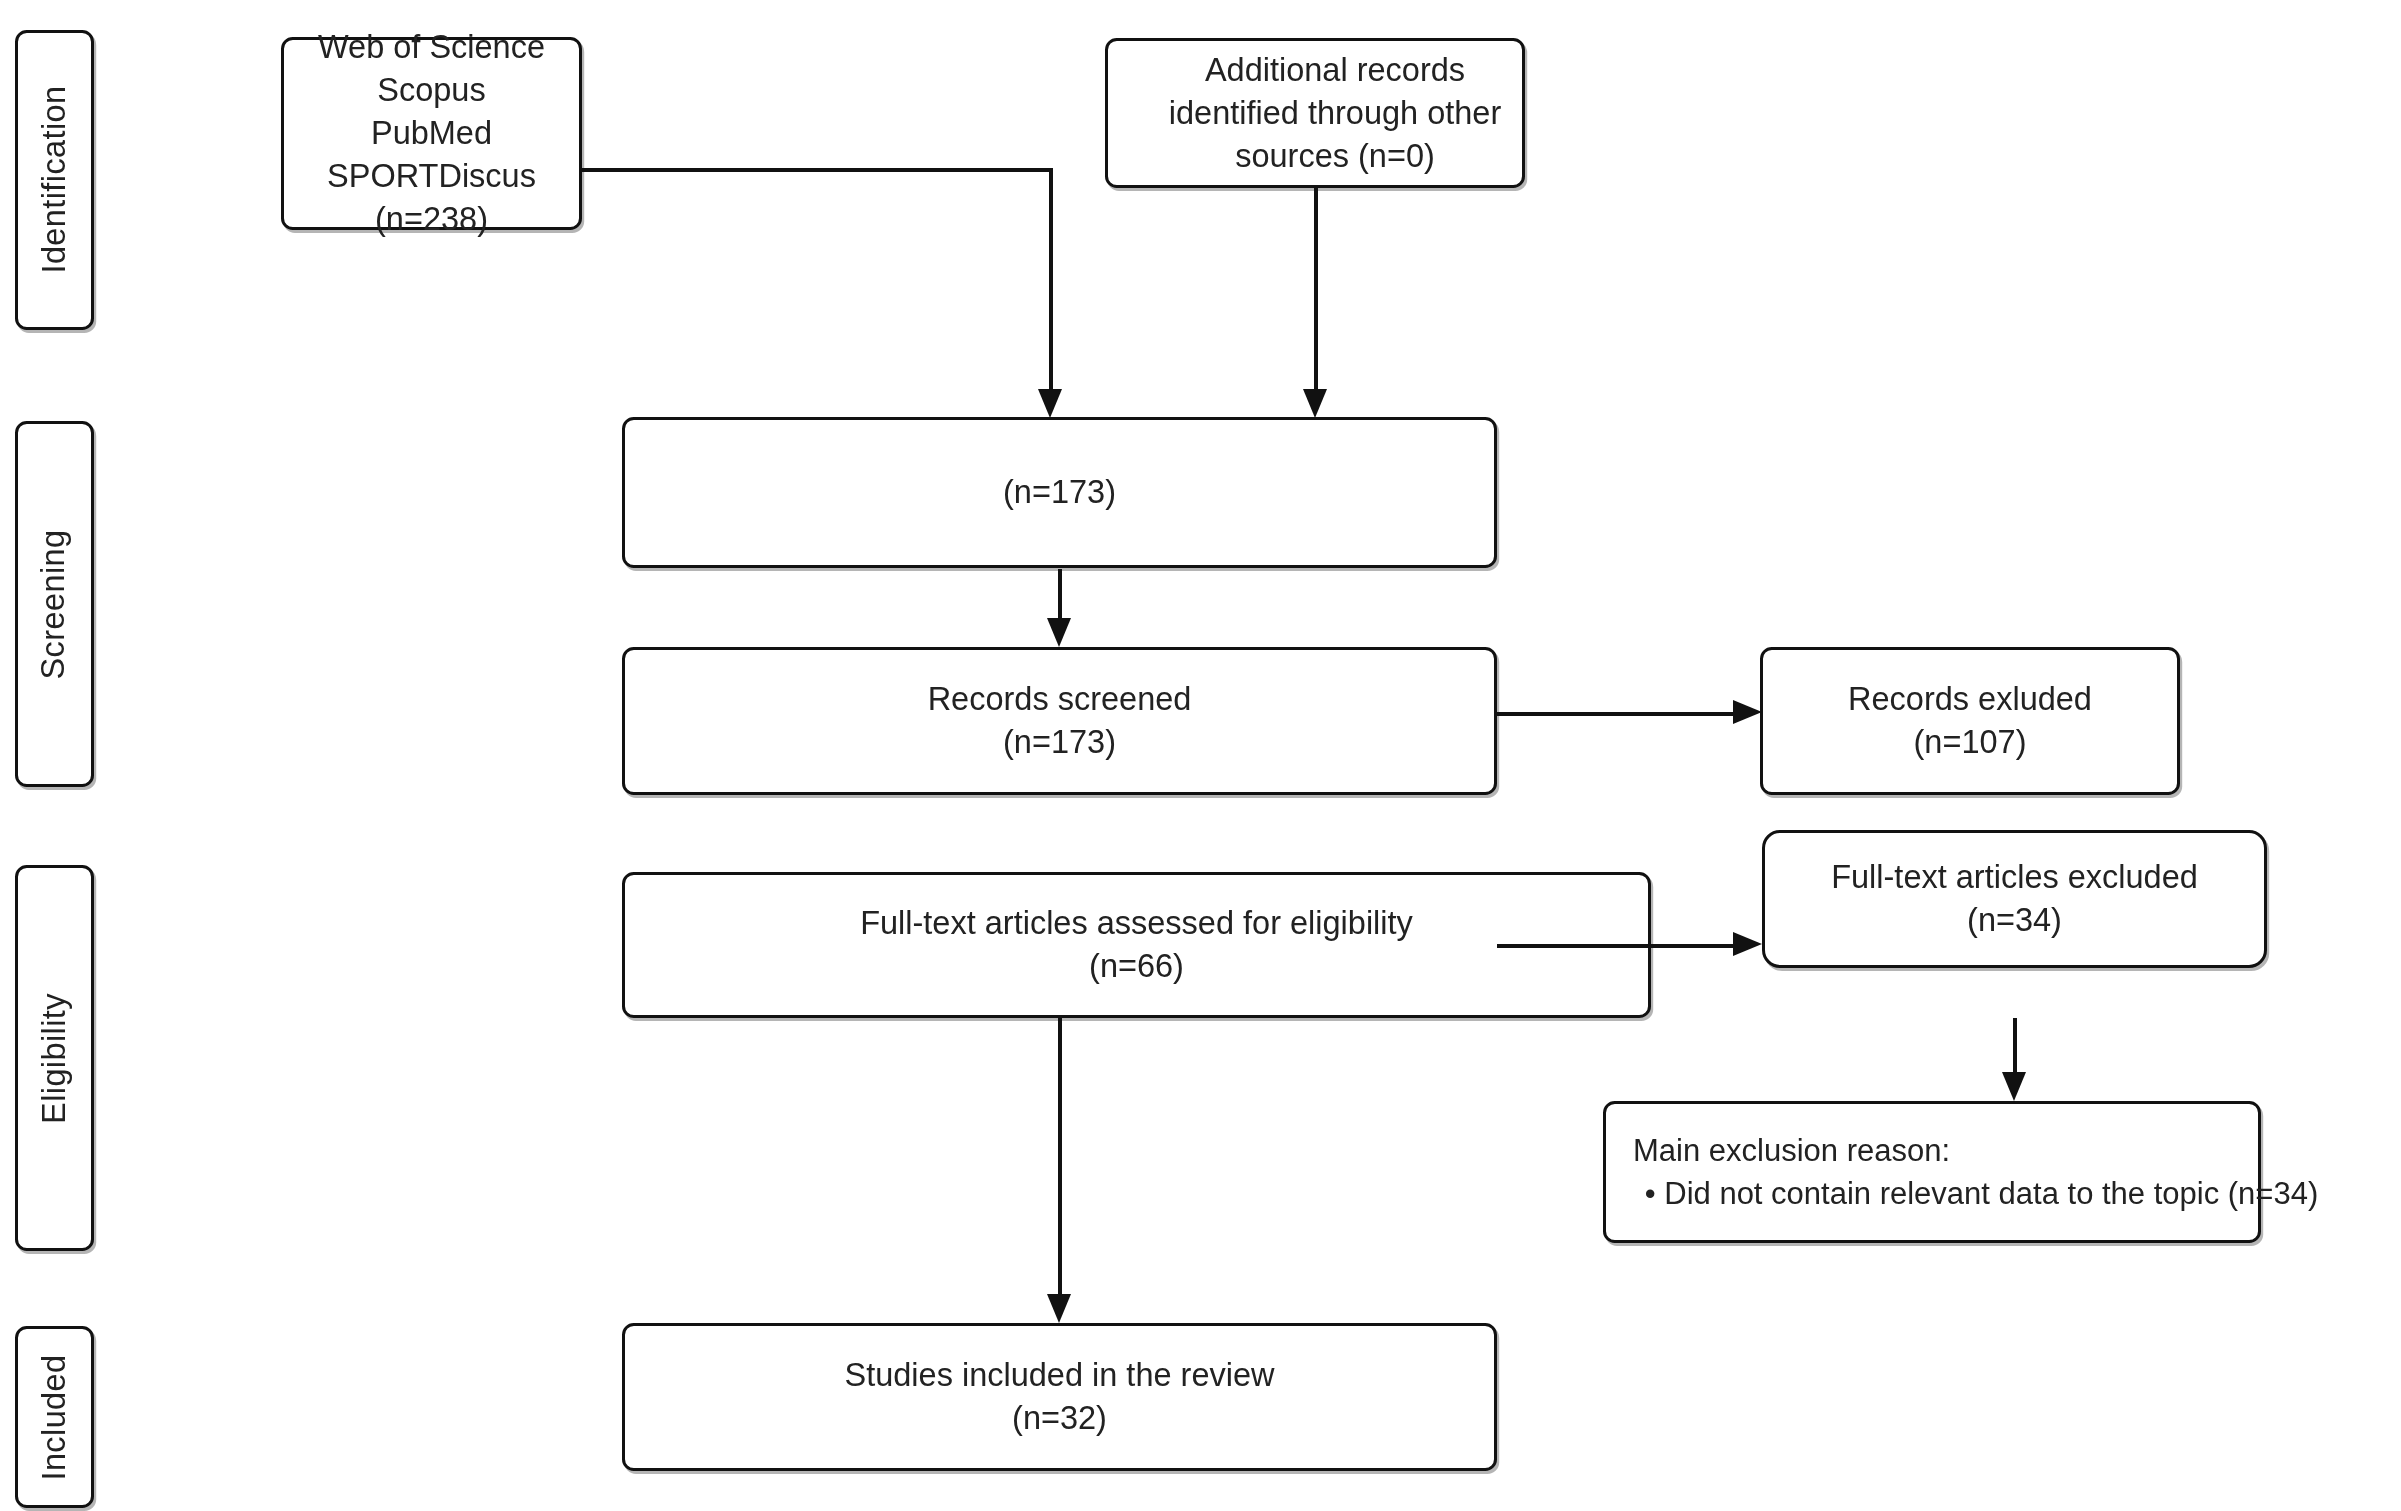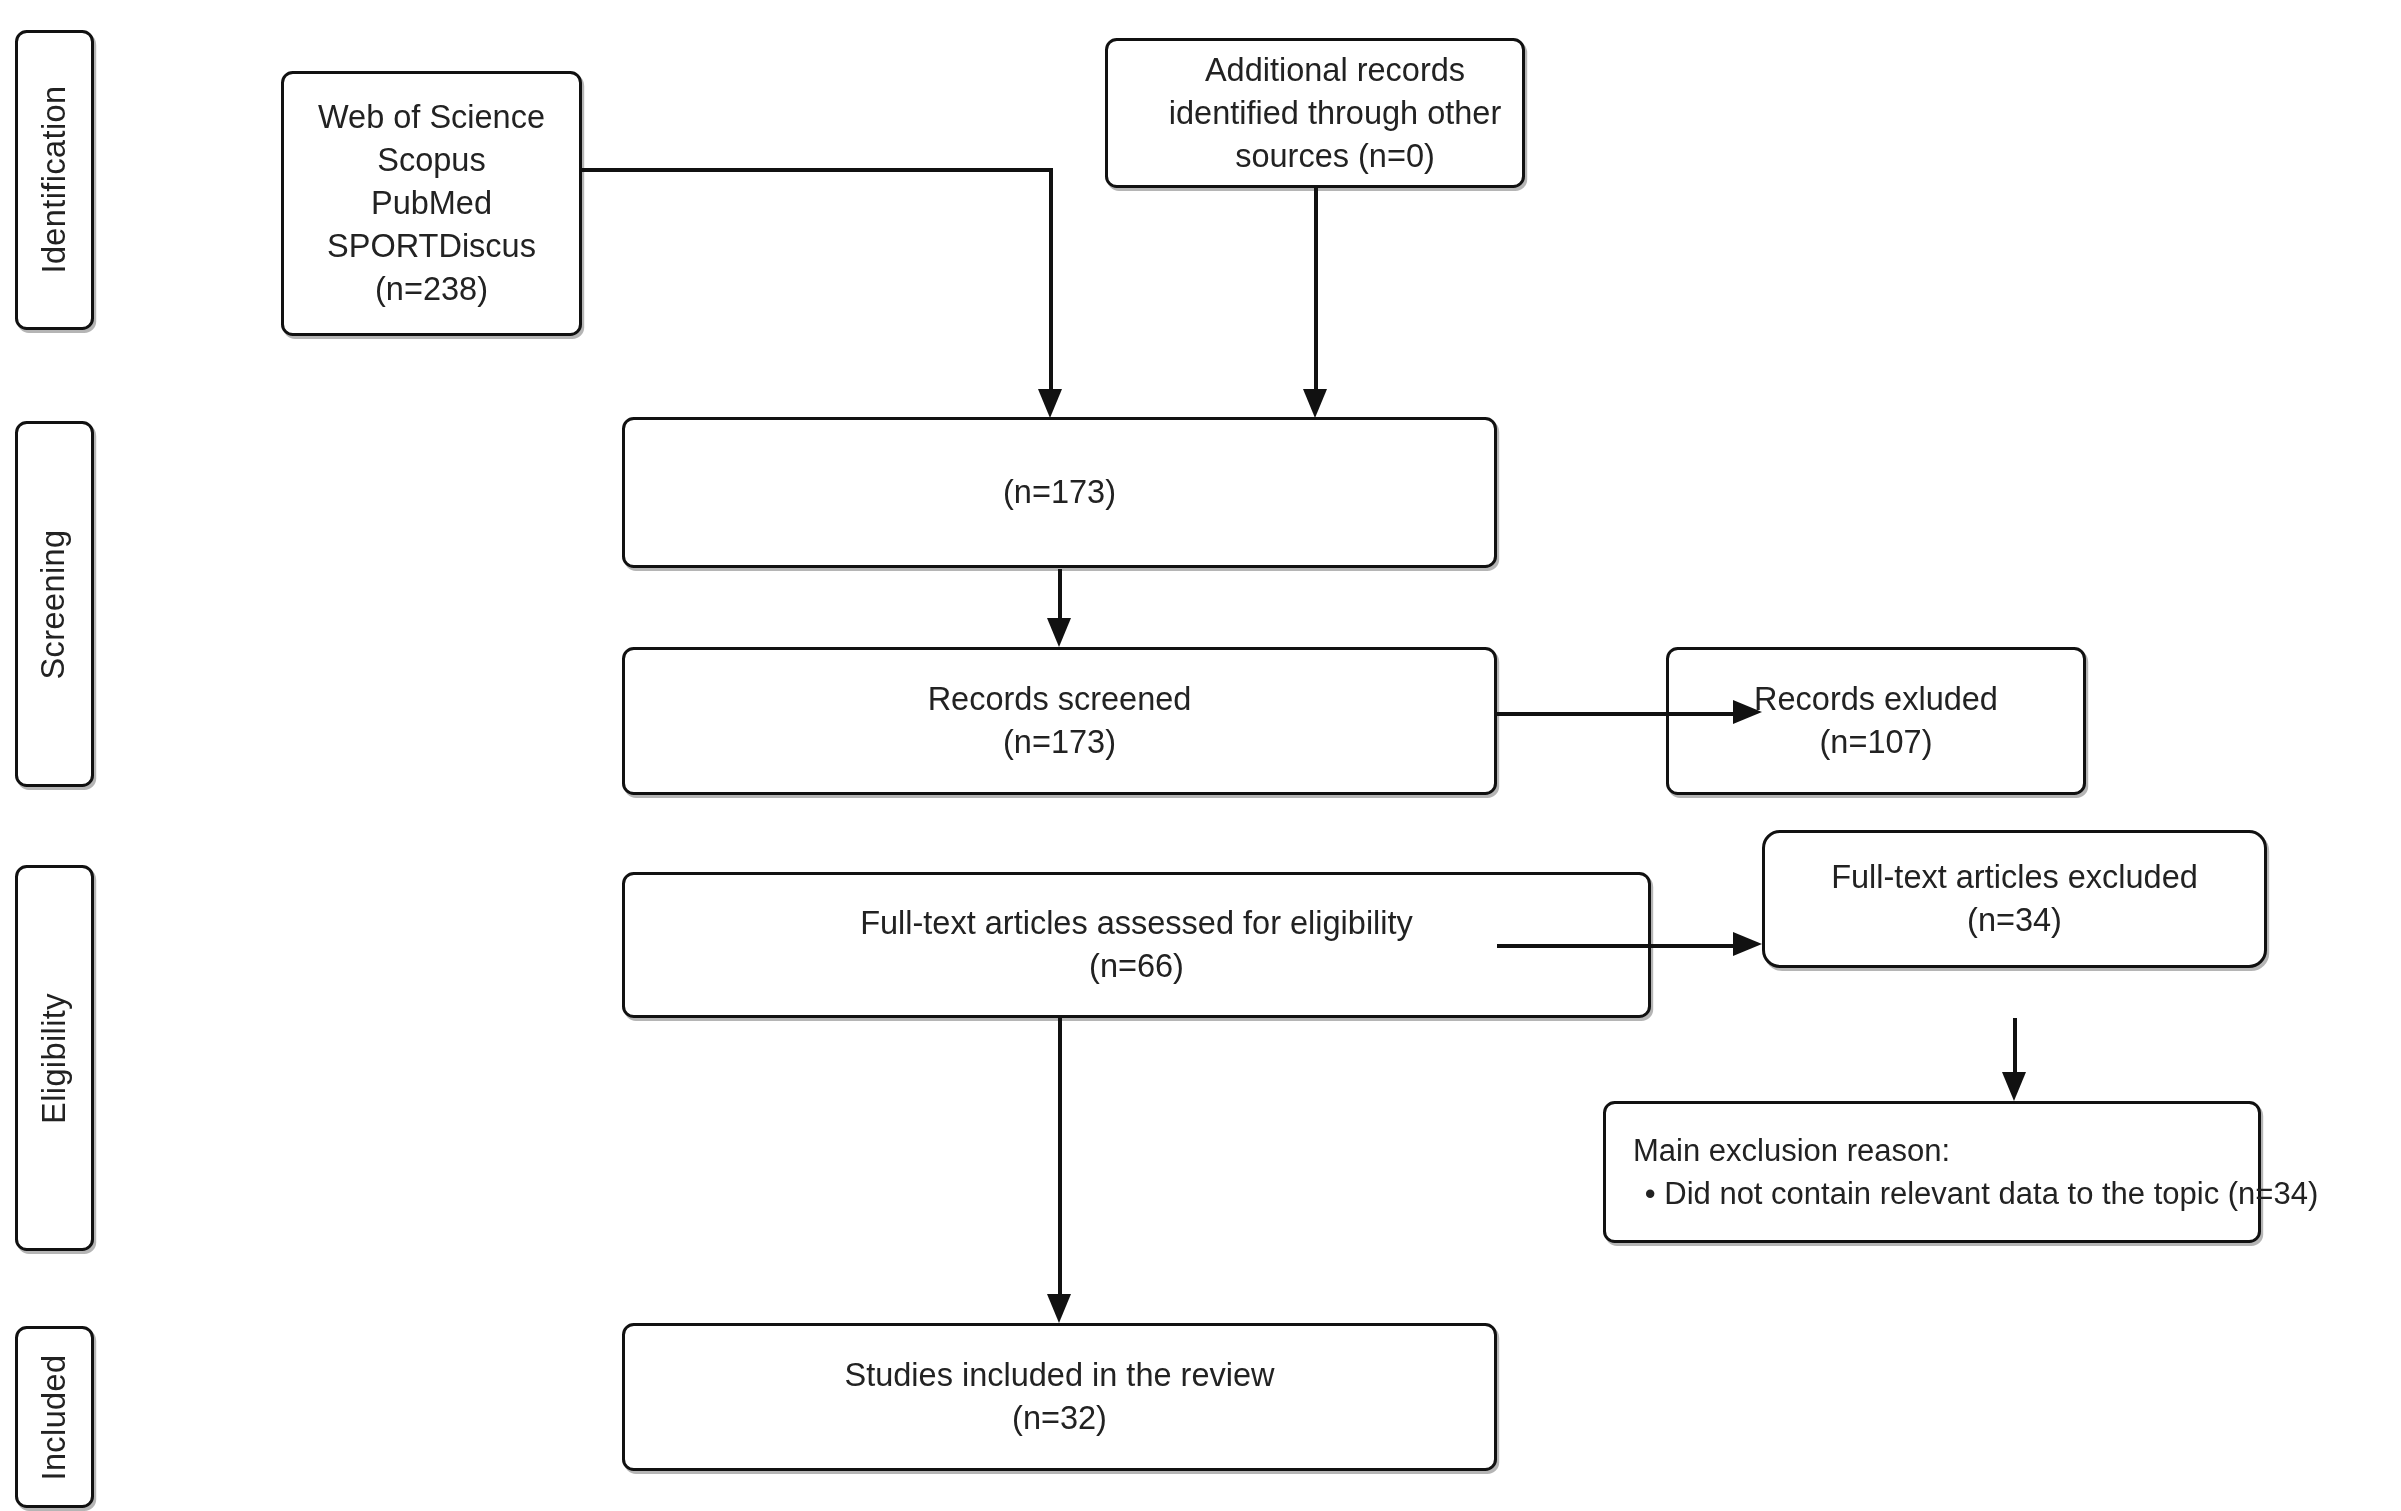--- a/index.html
+++ b/index.html
@@ -17,25 +17,25 @@
   }
   .rail .vertical{
     transform:rotate(-90deg);white-space:nowrap;font-size:32.5px;letter-spacing:0.4px;
   }
   
   #rail-identification{left:14.8px;top:29.6px;width:79px;height:300px;}
   #rail-screening{left:14.8px;top:421px;width:79px;height:366px;}
   #rail-eligibility{left:14.8px;top:865px;width:79px;height:386px;}
   #rail-included{left:14.8px;top:1326px;width:79px;height:182px;}
   
-  #box-sources{left:281px;top:37px;width:301px;height:265px;margin-top:34px;}
+  #box-sources{left:281px;top:37px;width:301px;height:193px;}
   #box-additional{left:1105px;top:38px;width:420px;height:150px;padding-left:40px;}
   #box-duplicates{left:622px;top:417px;width:875px;height:151px;}
   #box-screened{left:622px;top:647px;width:875px;height:148px;}
-  #box-records-excluded{left:1666px;top:647px;width:420px;height:148px;}
+  #box-records-excluded{left:1760px;top:647px;width:420px;height:148px;}
   #box-fulltext{left:622px;top:872px;width:1029px;height:146px;}
   #box-fulltext-excluded{left:1762px;top:830px;width:505px;height:138px;border-radius:18px;}
   #box-exclusion-reason{
     left:1603px;top:1101px;width:658px;height:142px;
     align-items:flex-start;text-align:left;padding-left:27px;
     font-size:31px;white-space:nowrap;
   }
   #box-exclusion-reason .indent{padding-left:11.8px;}
   #box-included{left:622px;top:1323px;width:875px;height:148px;}
   

